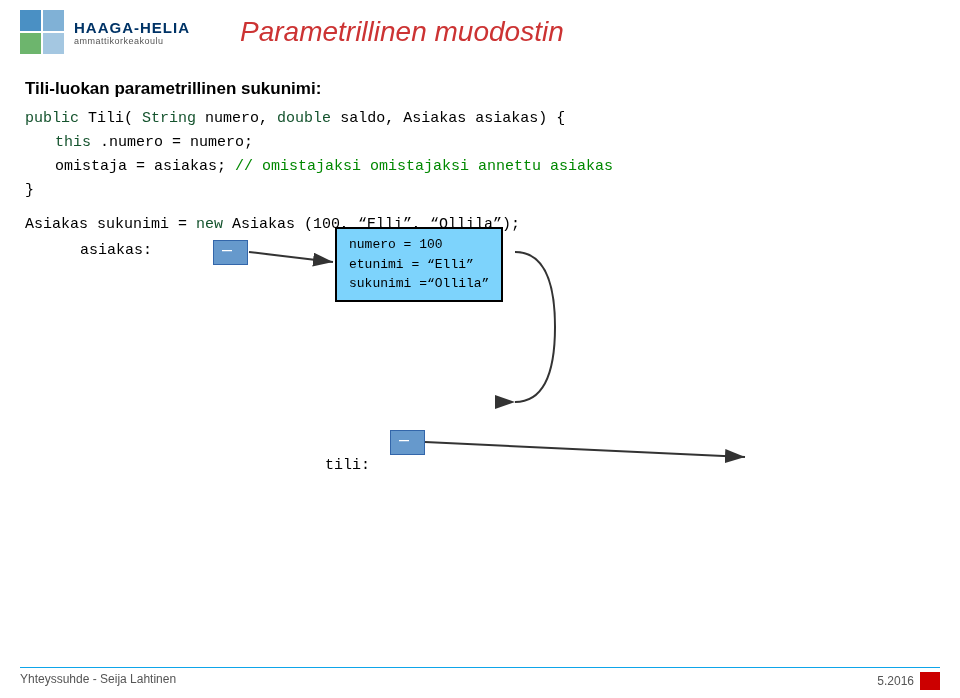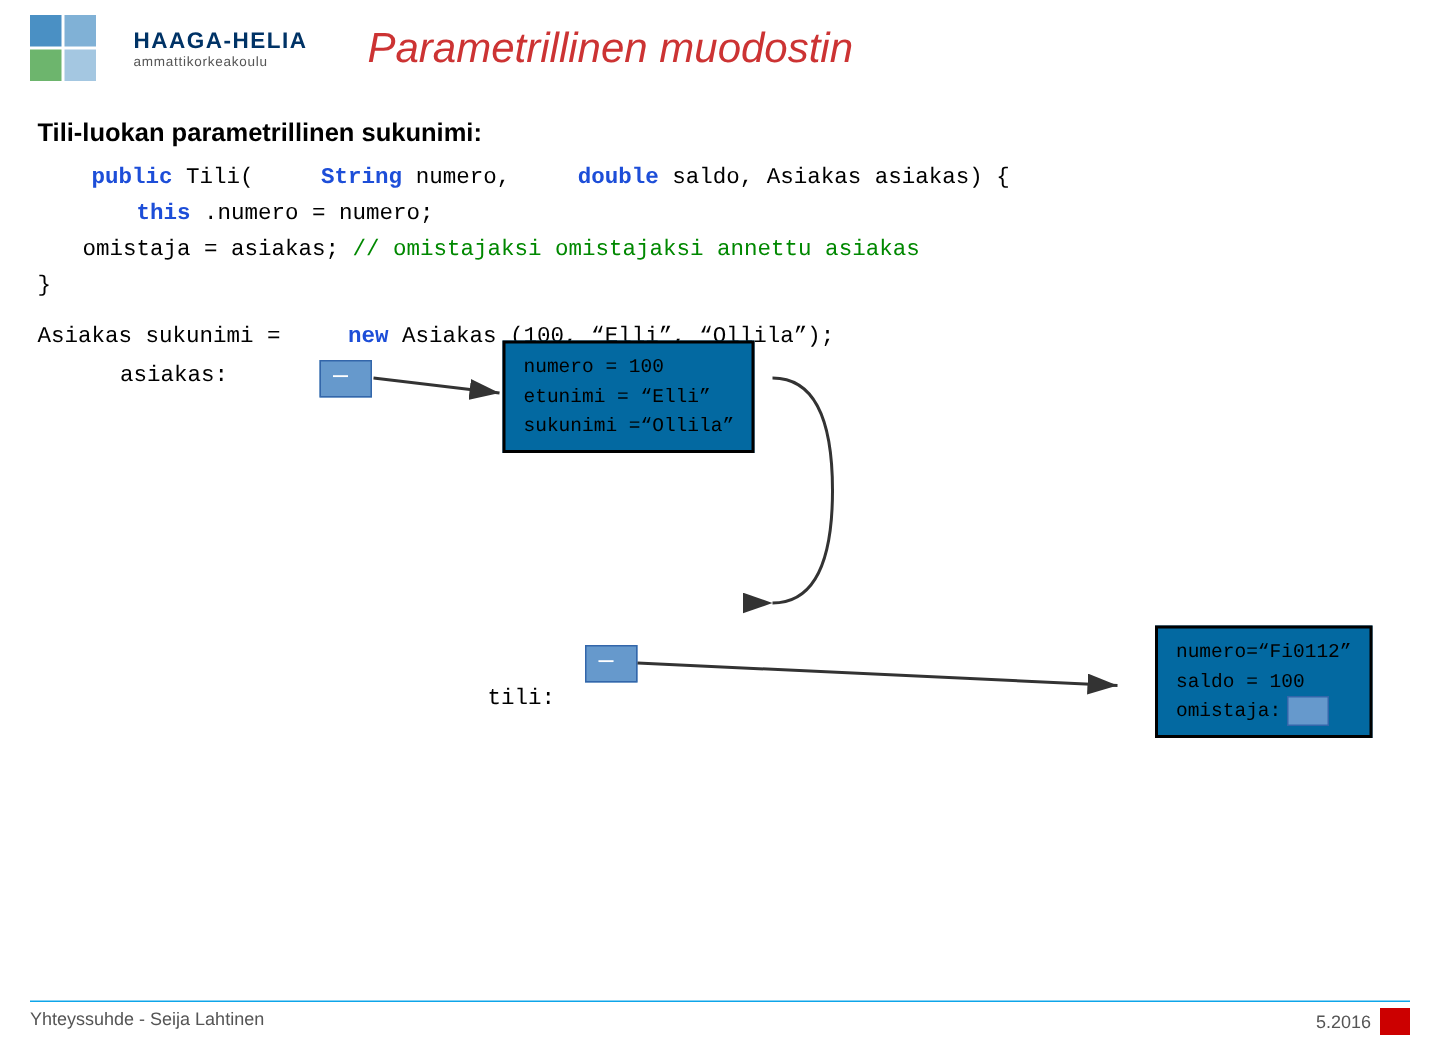--- a/index.html
+++ b/index.html
@@ -16,21 +16,21 @@
     .header {
       display: flex;
       align-items: center;
       padding: 10px 20px;
       border-bottom: none;
     }
 
     .logo-area {
       display: flex;
       align-items: center;
-      gap: 25px;
+      gap: 10px;
       min-width: 180px;
     }
 
     .logo-blocks {
       display: grid;
       grid-template-columns: 1fr 1fr;
       gap: 2px;
       width: 44px;
       height: 44px;
     }
@@ -77,21 +77,21 @@
       color: #000;
       margin-bottom: 8px;
     }
 
     .code-block {
       font-family: 'Courier New', monospace;
       font-size: 15px;
       line-height: 1.6;
     }
 
-    .kw { color: #1d4ed8; font-weight: bold; margin-left: 36px; }
+    .kw { color: #14532d; font-weight: normal; }
     .normal { color: #000; }
     .comment { color: #008800; }
     .indent1 { padding-left: 30px; }
 
     
     .diagram-area {
       position: relative;
       margin-top: 5px;
       height: 180px;
     }
@@ -115,21 +115,21 @@
 
     .var-box-asiakas {
       left: 188px;
       top: -2px;
     }
 
     
     .object-box {
       position: absolute;
       border: 2px solid #000;
-      background: #0369a1;
+      background: #7dd3fc;
       padding: 6px 12px;
       font-family: 'Courier New', monospace;
       font-size: 13px;
       line-height: 1.5;
     }
 
     .asiakas-obj {
       left: 310px;
       top: -15px;
       min-width: 160px;
@@ -265,28 +265,20 @@
 
   <div class="tili-section">
 
     <div class="tili-diagram">
       <span class="asiakas-label" style="left:300px; top:0px;margin-top:25px;">tili:</span>
 
       <div class="var-box" style="left:365px; top:-2px;">
         <span style="color:#fff;font-size:18px;position:absolute;left:8px;top:-2px;">–</span>
       </div>
 
-      <div class="object-box" style="right:20px; top:-15px;">
-        <div>numero=“Fi0112”</div>
-        <div>saldo = 100</div>
-        <div style="display:flex;align-items:center;">
-          omistaja:
-          <div style="width:28px;height:20px;background:#6699cc;border:1px solid #3366aa;margin-left:4px;"></div>
-        </div>
-      </div>
 
       <svg class="arrows-svg">
         <defs>
           <marker id="arrowhead3" markerWidth="10" markerHeight="7" refX="10" refY="3.5" orient="auto">
             <polygon points="0 0, 10 3.5, 0 7" fill="#333"></polygon>
           </marker>
         </defs>
         <line x1="400" y1="10" x2="720" y2="25" stroke="#333" stroke-width="2" marker-end="url(#arrowhead3)"></line>
       </svg>
     </div>

